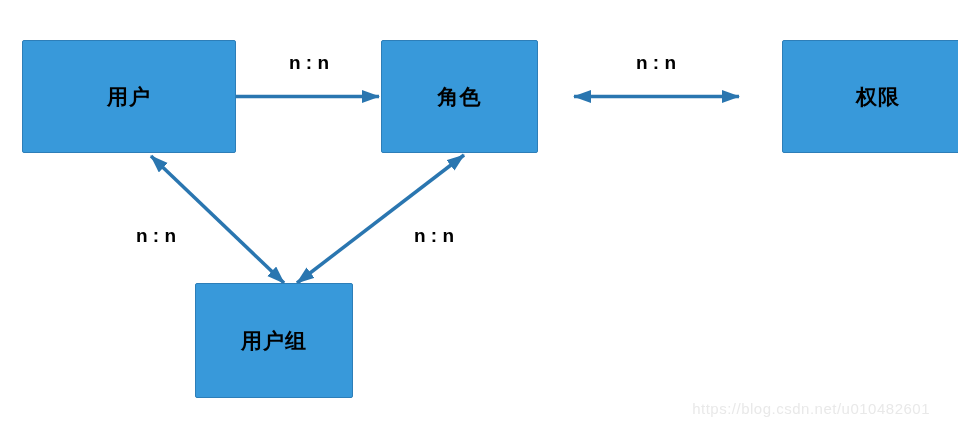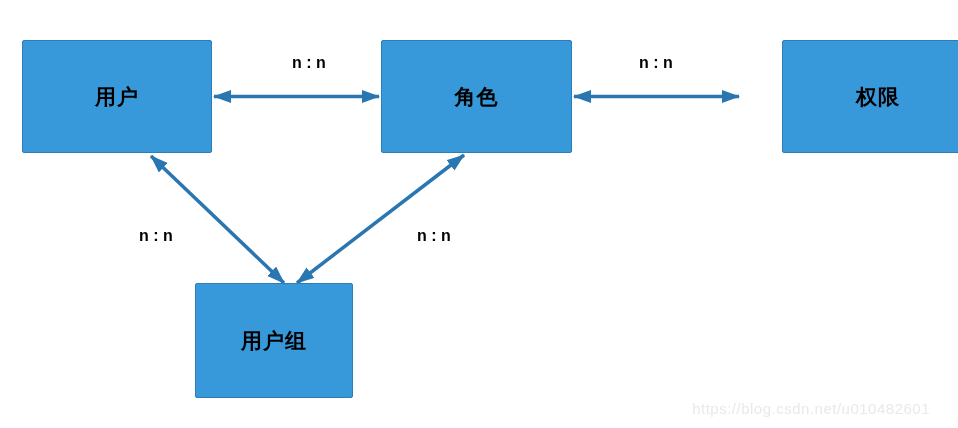--- a/index.html
+++ b/index.html
@@ -34,21 +34,21 @@
     border-radius:2px;
     display:flex;align-items:center;justify-content:center;
     color:var(--label-text);
     font-size:21px;font-weight:bold;
     letter-spacing:1px;
   }
   .edge-label{
     position:absolute;
     transform:translate(-50%,-50%);
     color:var(--label-text);
-    font-size:16px;font-weight:bold;
+    font-size:19px;font-weight:bold;
     white-space:nowrap;
     background:#ffffff;
     padding:0 3px;
   }
   .watermark{
     position:absolute;
     right:28px;bottom:11px;
     color:var(--watermark-text);
     font-size:15px;
     letter-spacing:0.5px;
@@ -65,25 +65,25 @@
       <marker id="ah" markerUnits="userSpaceOnUse" markerWidth="20" markerHeight="14" refX="17" refY="6.5" orient="auto-start-reverse">
         <path class="arrow-head" d="M0,0 L18,6.5 L0,13 Z"></path>
       </marker>
     </defs>
     <line x1="214" y1="96.5" x2="379" y2="96.5" marker-start="url(#ah)" marker-end="url(#ah)"></line>
     <line x1="574" y1="96.5" x2="739" y2="96.5" marker-start="url(#ah)" marker-end="url(#ah)"></line>
     <line x1="151" y1="156" x2="284" y2="283" marker-start="url(#ah)" marker-end="url(#ah)"></line>
     <line x1="464" y1="155" x2="297" y2="283" marker-start="url(#ah)" marker-end="url(#ah)"></line>
   </svg>
 
-  <div class="node" style="left:22px;top:40px;width:190px;height:113px;">
+  <div class="node" style="left:22px;top:40px;width:214px;height:113px;">
     <span>用户</span>
   </div>
 
-  <div class="node" style="left:381px;top:40px;width:191px;height:113px;">
+  <div class="node" style="left:381px;top:40px;width:157px;height:113px;">
     <span>角色</span>
   </div>
 
   <div class="node" style="left:782px;top:40px;width:192px;height:113px;">
     <span>权限</span>
   </div>
 
   <div class="node" style="left:195px;top:283px;width:158px;height:115px;">
     <span>用户组</span>
   </div>

